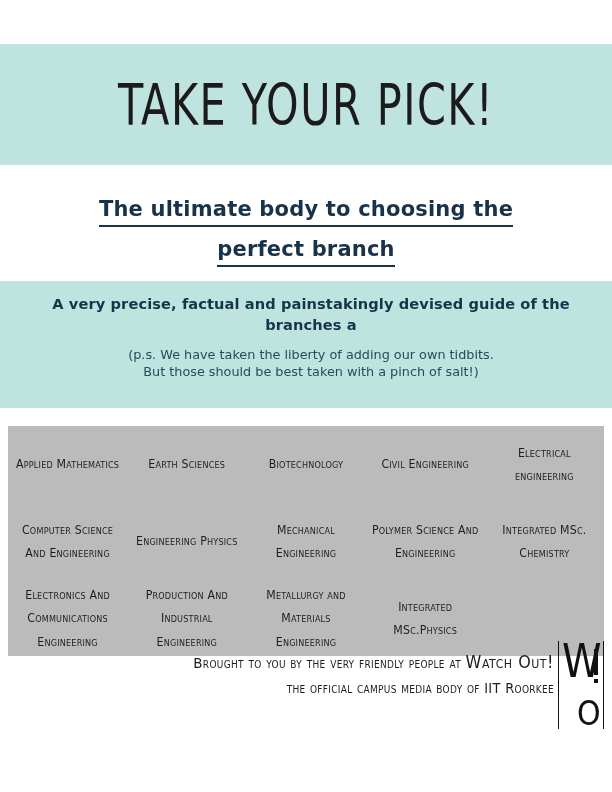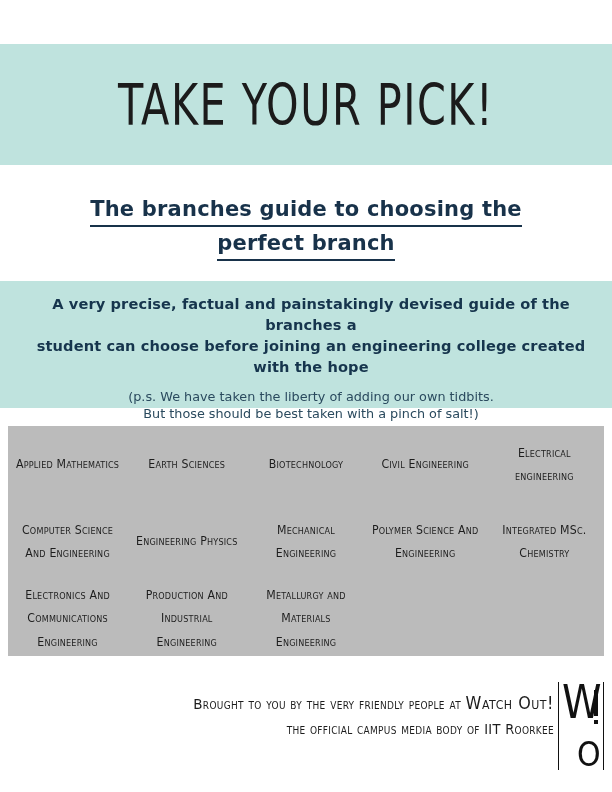--- a/index.html
+++ b/index.html
@@ -58,21 +58,21 @@
     font-family: "DejaVu Sans", sans-serif;
     font-size: 21px;
     font-weight: 700;
     color: #18324a;
     border-bottom: 2px solid #18324a;
     padding-bottom: 2px;
     line-height: 28px;
     letter-spacing: 0.2px;
   }
   .subtitle-line.second {
-    margin-top: 2px;
+    margin-top: 8px;
   }
 
   
   .desc-band {
     position: absolute;
     left: 0;
     top: 281px;
     width: 612px;
     height: 127px;
     background: #bfe3de;
@@ -125,21 +125,21 @@
     font-variant: small-caps;
     letter-spacing: 0.2px;
     font-stretch: condensed;
     transform: scaleY(1.06);
   }
 
   
   .footer {
     position: absolute;
     left: 0;
-    top: 685px;
+    top: 644px;
     width: 612px;
     height: 90px;
   }
   .footer-lines {
     position: absolute;
     right: 58px;
     top: 8px;
     text-align: right;
   }
   .footer-line1 {
@@ -217,28 +217,27 @@
 </head>
 <body>
 
 <div class="page">
 
   <div class="title-band">
     <div class="title-text">Take your pick!</div>
   </div>
 
   <div class="subtitle-wrap">
-    <div class="subtitle-line">The branches guide to choosing the </div>
+    <div class="subtitle-line">The ultimate body to choosing the </div>
     <br>
     <div class="subtitle-line second">perfect branch</div>
   </div>
 
   <div class="desc-band">
     <div class="desc-main">A very precise, factual and painstakingly devised guide of the branches a</div>
-    <div class="desc-main">student can choose before joining an engineering college created with the hope</div>
     <div class="desc-sub">(p.s. We have taken the liberty of adding our own tidbits.</div>
     <div class="desc-sub" style="margin-top:0">But those should be best taken with a pinch of salt!)</div>
   </div>
 
   <div class="grid">
     <div class="cell">
         <span>Applied Mathematics</span>
       </div>
     <div class="cell">
         <span>Earth Sciences</span>
@@ -270,20 +269,23 @@
         <span>Integrated MSc. Chemistry</span>
       </div>
     <div class="cell">
         <span>Electronics And Communications Engineering</span>
       </div>
     <div class="cell">
         <span>Production And Industrial Engineering</span>
       </div>
     <div class="cell">
         <span>Metallurgy and Materials Engineering</span>
+      </div>
+    <div class="cell">
+        <span>Integrated MSc.Physics</span>
       </div>
   </div>
 
   <div class="footer">
     <div class="footer-lines">
       <div class="footer-line1">
         <span>Brought to you by the very friendly people at </span><span class="brand-name">Watch Out!</span>
       </div>
       <div class="footer-line2">the official campus media body of IIT Roorkee</div>
     </div>

